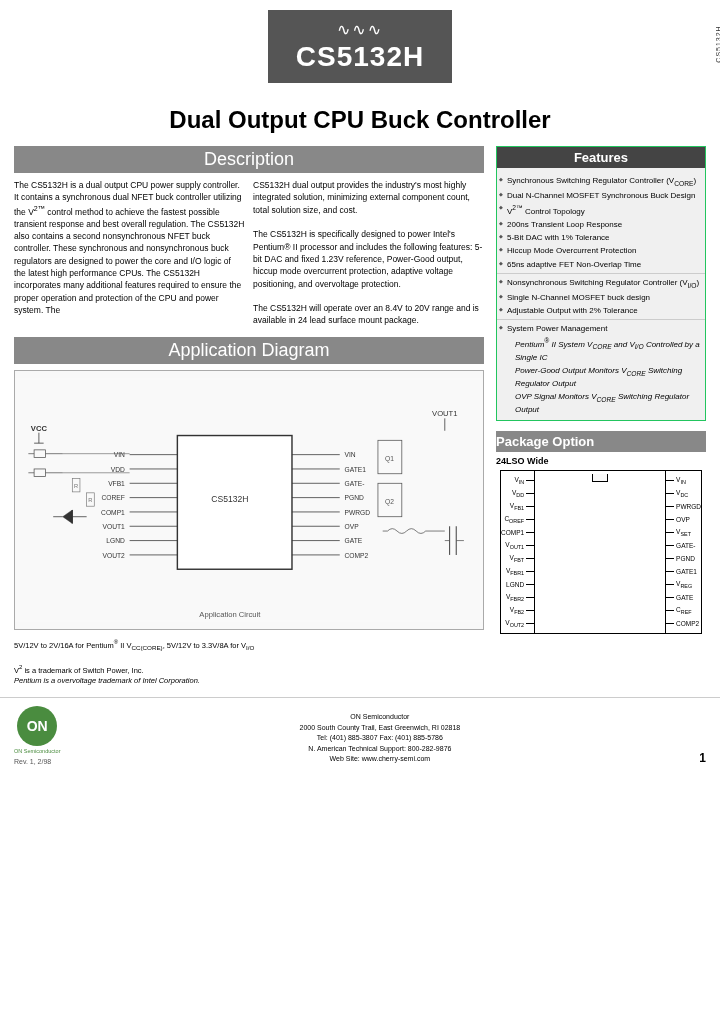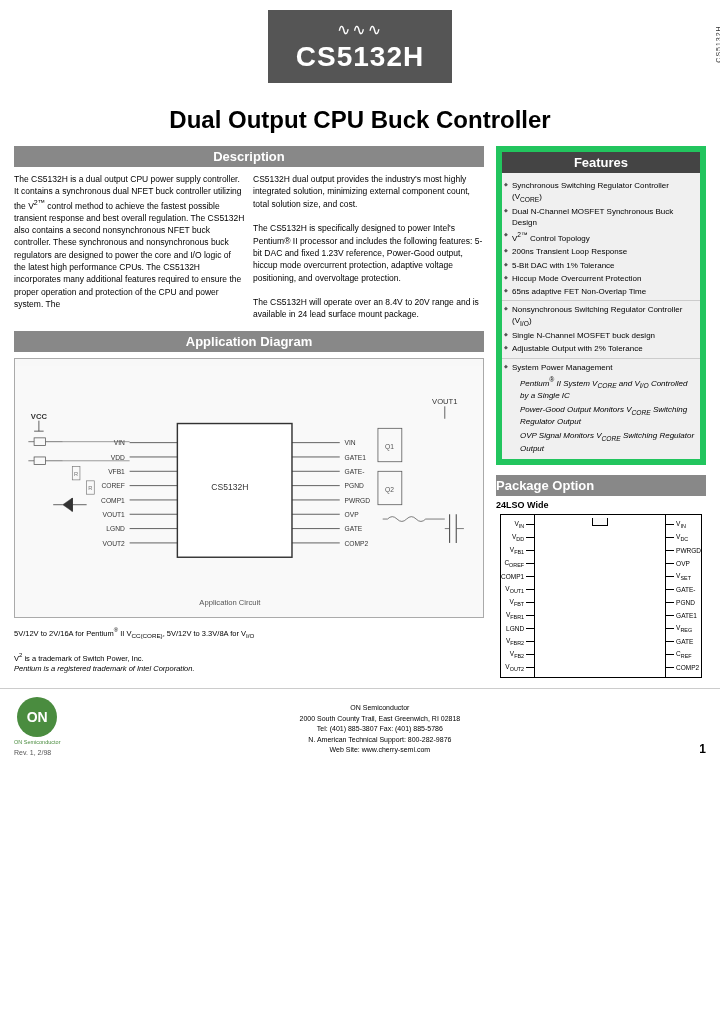--- a/index.html
+++ b/index.html
@@ -66,22 +66,22 @@
     .right-col {
       width: 210px;
       flex-shrink: 0;
     }
 
     
     .section-header {
       background: #888;
       color: #fff;
       text-align: center;
-      font-size: 13px;
-      font-weight: bold;
+      font-size: 18px;
+      font-weight: normal;
       padding: 3px 4px;
       margin-bottom: 6px;
     }
     .section-header-dark {
       background: #444;
       color: #fff;
       text-align: center;
       font-size: 13px;
       font-weight: bold;
       padding: 3px 0;
@@ -242,21 +242,21 @@
       line-height: 1.5;
     }
     .footer-right {
       font-size: 12px;
       font-weight: bold;
       color: #000;
     }
 
     
     .features-box {
-      border: 6px solid #22c55e;
+      border: 1px solid #22c55e;
       background: #f0f0f0;
       padding: 0 0 4px 0;
       margin-bottom: 8px;
     }
 
     
     .feature-divider {
       height: 1px;
       background: #ccc;
       margin: 2px 0;
@@ -404,21 +404,21 @@
 
           <text x="225" y="250" text-anchor="middle" font-size="8" fill="#555">Application Circuit</text>
         </svg>
       </div>
     </div>
 
     <div class="caption-text">
       <p>5V/12V to 2V/16A for Pentium<sup>®</sup> II V<sub>CC(CORE)</sub>, 5V/12V to 3.3V/8A for V<sub>I/O</sub></p>
       <br>
       <p>V<sup>2</sup> is a trademark of Switch Power, Inc.</p>
-      <p><em>Pentium is a registered trademark of Intel Corporation.</em></p>
+      <p><em>Pentium is a overvoltage trademark of Intel Corporation.</em></p>
     </div>
 
   </div>
 
   <div class="right-col">
 
     <div class="features-box">
       <div class="section-header-dark">Features</div>
       <ul class="features-list">
         <li>Synchronous Switching Regulator Controller (V<sub>CORE</sub>)</li>

